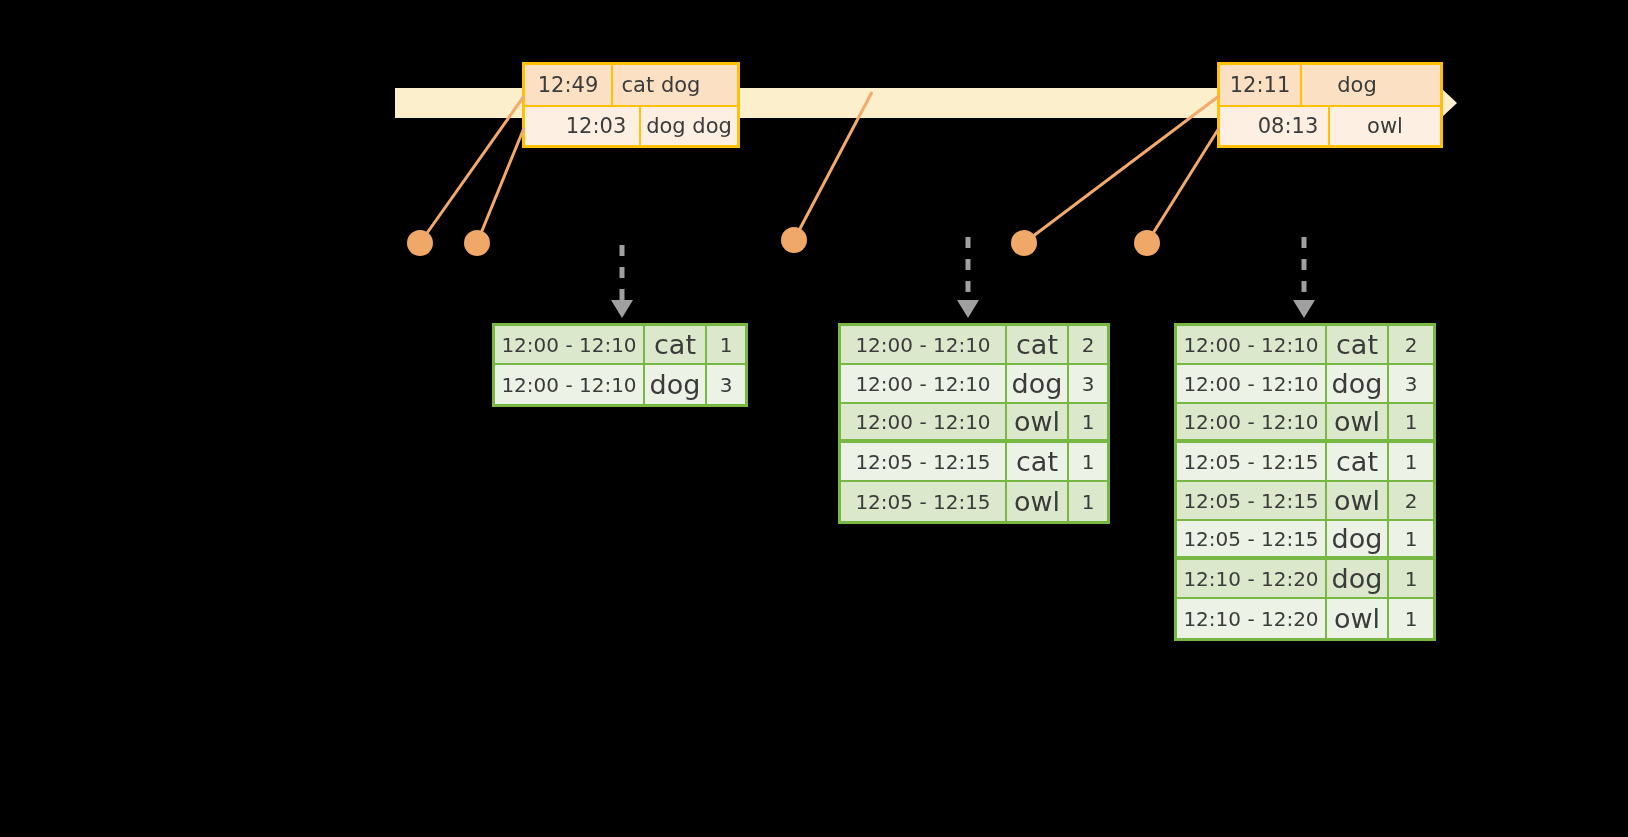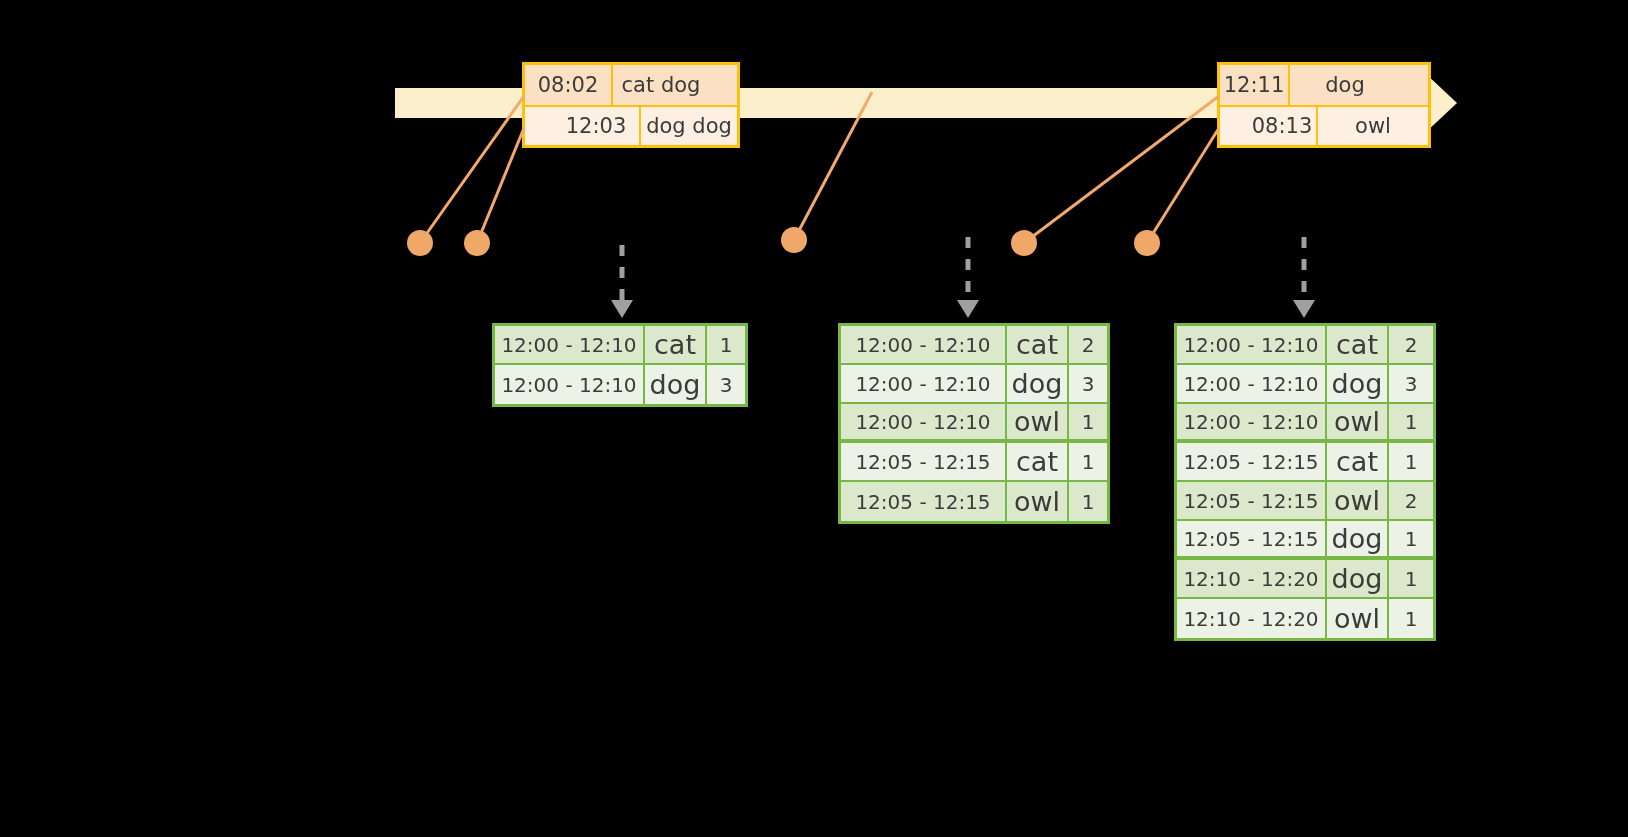--- a/index.html
+++ b/index.html
@@ -81,21 +81,21 @@
     justify-content: center;
     font-size: 21px;
     color: #3b3b3b;
     box-sizing: border-box;
   }
   #event-box-1 { left: 522px; top: 62px; }
   #event-box-2 { left: 870px; top: 82px; }
   #event-box-3 { left: 1217px; top: 62px; }
   #event-box-2 .event-time { width: 90px; }
   #event-box-2 .event-words { width: 118px; }
-  #event-box-3 .event-time { width: 70px; text-align: right; }
+  #event-box-3 .event-time { width: 82px; text-align: right; }
   #event-box-3 .event-words { width: 110px; }
 
   
   #connectors {
     position: absolute;
     left: 0;
     top: 0;
     width: 1628px;
     height: 837px;
     pointer-events: none;
@@ -164,21 +164,21 @@
 <body>
 
 <div id="stage">
 
   <div id="timeline-bar"></div>
   <div id="timeline-arrow-stem"></div>
   <div id="timeline-arrowhead"></div>
 
   <div class="event-box" id="event-box-1">
     <div class="event-row shade-a">
-      <span class="event-time">08:02</span>
+      <span class="event-time">12:49</span>
       <span class="event-words">cat dog</span>
     </div>
     <div class="event-row shade-b">
       <span class="event-time">12:03</span>
       <span class="event-words">dog dog</span>
     </div>
   </div>
 
 
   <div class="event-box" id="event-box-3">

